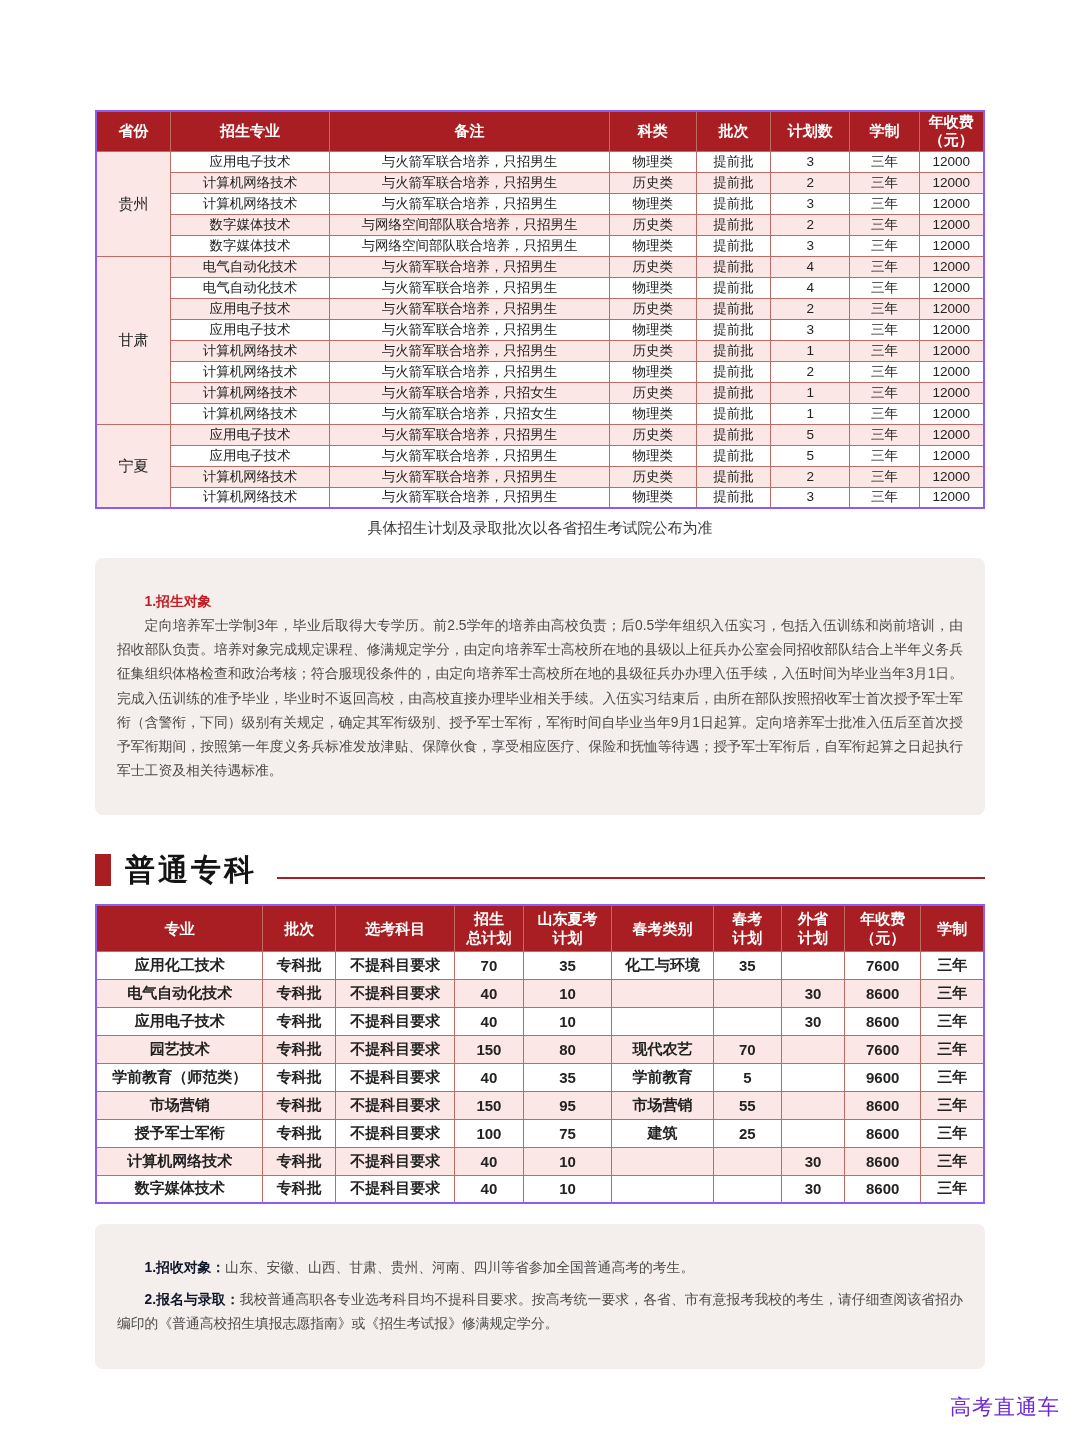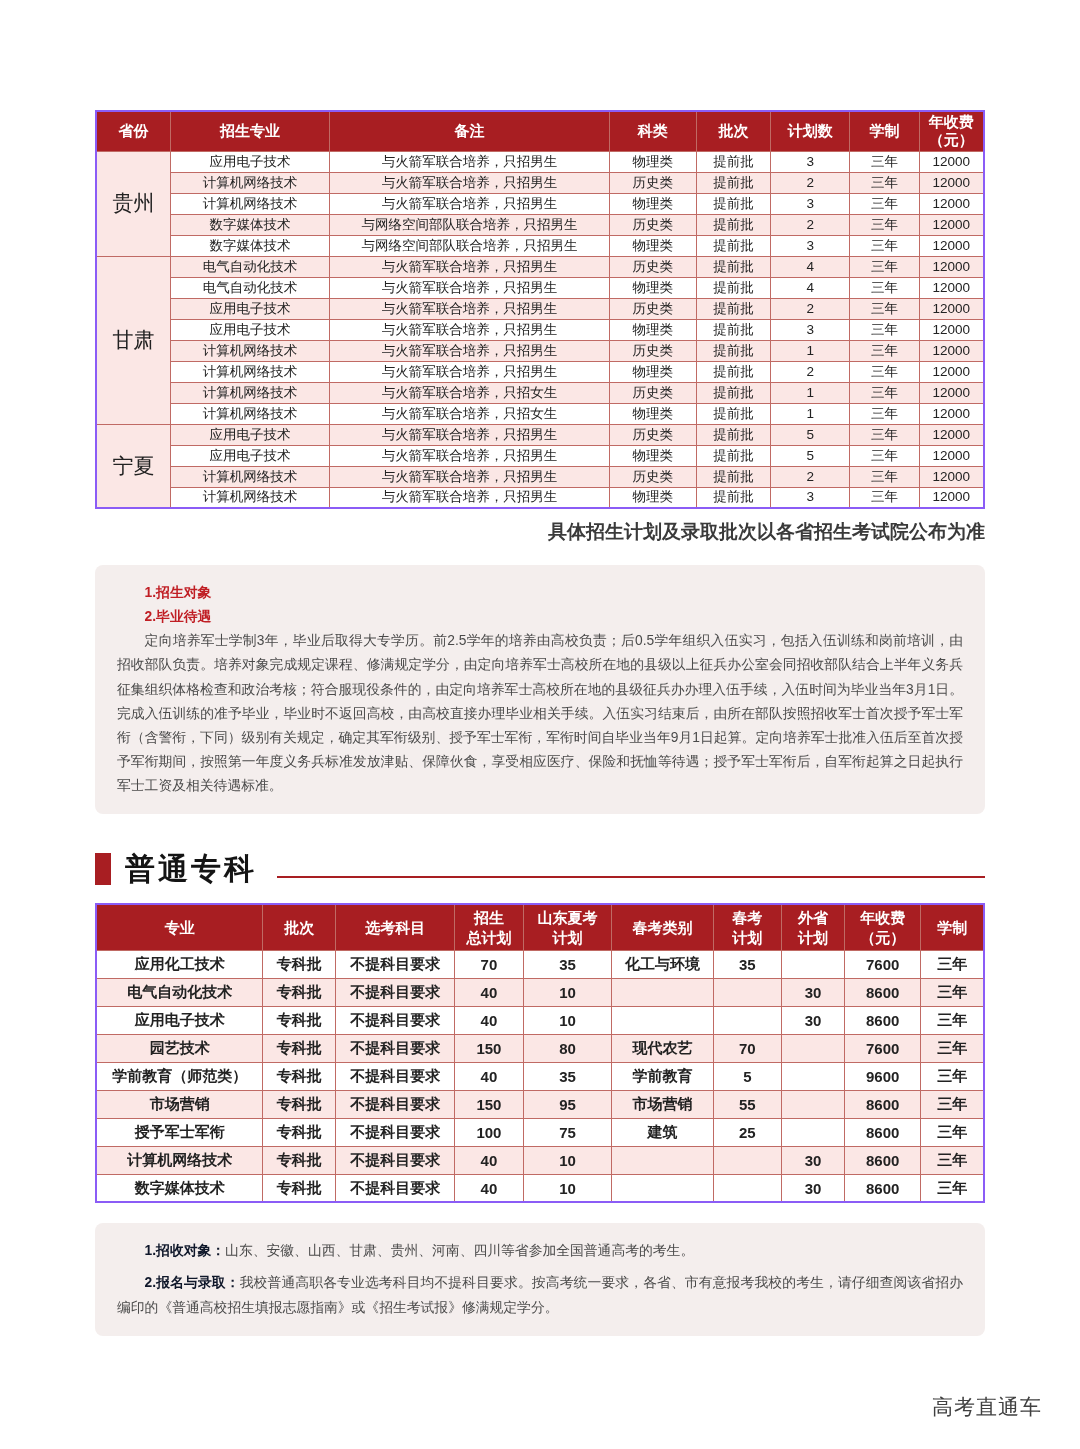--- a/index.html
+++ b/index.html
@@ -30,41 +30,41 @@
   }
   .tbl td {
     border: 1px solid #c06a64;
     text-align: center;
     vertical-align: middle;
     color: #222222;
     background: #ffffff;
     overflow: hidden;
   }
   .tbl tbody tr:nth-child(even) td { background: #fbe7e5; }
-  .tbl td.province { background: #fbe7e5 !important; font-size: 21px; }
+  .tbl td.province { background: #fbe7e5 !important; font-size: 15px; }
 
   .tbl1 th { height: 40px; font-size: 15px; line-height: 1.25; }
   .tbl1 td { height: 21px; font-size: 13.5px; line-height: 1.15; padding: 0 3px; }
 
   .tbl2 th { height: 46px; font-size: 15px; line-height: 1.3; }
   .tbl2 td { height: 28px; font-size: 15px; font-weight: bold; padding: 0 3px; }
 
   .table-note {
-    text-align: right;
+    text-align: center;
     margin-top: 10px;
-    font-size: 19px;
+    font-size: 15px;
     color: #3a3a3a;
-    font-weight: 700;
+    font-weight: 400;
   }
 
   .info-box {
     margin-top: 20px;
     background: #f4eeed;
     border-radius: 8px;
-    padding: 16px 22px;
+    padding: 32px 22px;
     color: #4a4a4a;
     font-size: 13.8px;
     line-height: 1.75;
     text-align: justify;
   }
   .info-heading {
     color: #c01e24;
     font-weight: bold;
     text-indent: 2em;
   }
@@ -97,24 +97,24 @@
     flex: 1;
     height: 2px;
     background: #a81e22;
     margin-left: 20px;
     align-self: flex-end;
     margin-bottom: 7px;
   }
 
   .watermark {
     position: absolute;
-    right: 38px;
+    right: 20px;
     bottom: 28px;
     font-size: 21px;
-    color: #404040;
+    color: #6d28d9;
     letter-spacing: 1px;
   }
 </style>
 </head>
 <body>
 
 <div class="page">
 
   <table class="tbl tbl1">
     <colgroup>
@@ -297,21 +297,20 @@
           <td>三年</td>
           <td>12000</td>
         </tr>
       </tbody>
   </table>
 
   <div class="table-note">具体招生计划及录取批次以各省招生考试院公布为准</div>
 
   <div class="info-box">
     <div class="info-heading">1.招生对象</div>
-    <div class="info-heading">2.毕业待遇</div>
     <div class="info-para">定向培养军士学制3年，毕业后取得大专学历。前2.5学年的培养由高校负责；后0.5学年组织入伍实习，包括入伍训练和岗前培训，由招收部队负责。培养对象完成规定课程、修满规定学分，由定向培养军士高校所在地的县级以上征兵办公室会同招收部队结合上半年义务兵征集组织体格检查和政治考核；符合服现役条件的，由定向培养军士高校所在地的县级征兵办办理入伍手续，入伍时间为毕业当年3月1日。完成入伍训练的准予毕业，毕业时不返回高校，由高校直接办理毕业相关手续。入伍实习结束后，由所在部队按照招收军士首次授予军士军衔（含警衔，下同）级别有关规定，确定其军衔级别、授予军士军衔，军衔时间自毕业当年9月1日起算。定向培养军士批准入伍后至首次授予军衔期间，按照第一年度义务兵标准发放津贴、保障伙食，享受相应医疗、保险和抚恤等待遇；授予军士军衔后，自军衔起算之日起执行军士工资及相关待遇标准。</div>
   </div>
 
   <div class="section-head">
     <span class="section-block"></span>
     <span class="section-title">普通专科</span>
     <span class="section-line"></span>
   </div>
 
   <table class="tbl tbl2">

